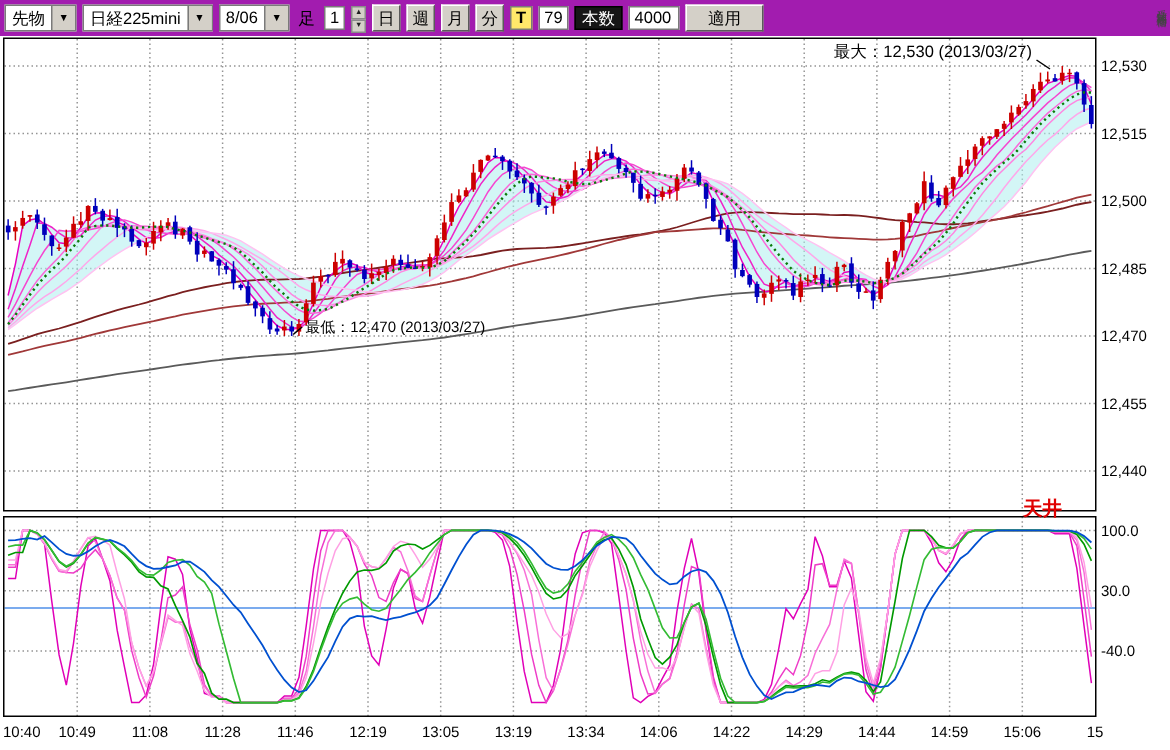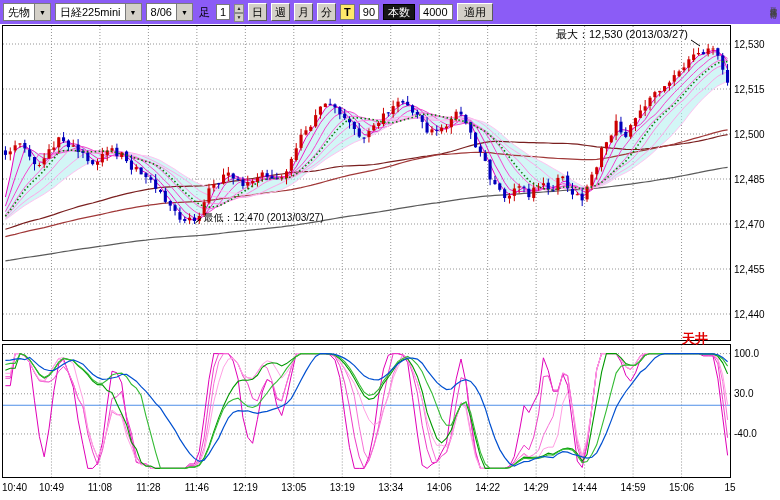--- a/index.html
+++ b/index.html
@@ -1,19 +1,19 @@
 <!DOCTYPE html>
 <html><head>
 <meta charset="utf-8">
 <style>
   html,body{margin:0;padding:0;background:#fff;}
   #app{position:relative;width:780px;height:500px;overflow:hidden;background:#fff;
        font-family:"Liberation Sans","DejaVu Sans",sans-serif;}
   svg{position:absolute;left:0;top:0;z-index:1;}
-  .toolbar{position:absolute;left:0;top:0;width:780px;height:24px;background:#8b5cf6;
+  .toolbar{position:absolute;left:0;top:0;width:780px;height:24px;background:#a21caf;
            display:flex;align-items:center;gap:4px;padding:2px 3px;box-sizing:border-box;z-index:3;}
   .combo{display:flex;align-items:stretch;height:18px;background:#fff;border:1px solid #7a7a7a;box-sizing:border-box;}
   .combo-text{padding:0 4px;font-size:11px;white-space:nowrap;display:flex;align-items:center;}
   .combo-btn{width:15px;background:#d4d0c8;border-left:1px solid #7a7a7a;font-size:7px;
              display:flex;align-items:center;justify-content:center;color:#000;}
   .tb-label{font-size:11px;margin:0 2px;white-space:nowrap;}
   .tb-btn{height:18px;min-width:18px;font-size:11px;background:#d4d0c8;cursor:default;
           border:1px solid;border-color:#ffffff #5a5a5a #5a5a5a #ffffff;
           display:flex;align-items:center;justify-content:center;padding:0 3px;box-sizing:border-box;}
   .tb-box{height:16px;background:#fff;border:1px solid #7a7a7a;font-size:11px;
@@ -49,24 +49,24 @@
     <div class="tb-box">1</div>
     <div class="spin">
         <span>▲</span>
         <span>▼</span>
       </div>
     <button class="tb-btn">日</button>
     <button class="tb-btn">週</button>
     <button class="tb-btn">月</button>
     <button class="tb-btn">分</button>
     <div class="tb-box yellow">T</div>
-    <div class="tb-box">90</div>
+    <div class="tb-box">79</div>
     <div class="tb-dark">本数</div>
     <div class="tb-box" style="min-width:34px">4000</div>
-    <button class="tb-btn" style="padding:0 6px">適用</button>
+    <button class="tb-btn" style="padding:0 14px">適用</button>
   </div>
 
   <div class="vnote">受信銘柄価格</div>
 
   <svg id="chart-svg" width="780" height="500">
       <g>
         <line x1="3" y1="44" x2="730" y2="44" stroke="#949494" stroke-width="1" stroke-dasharray="1 2"></line>
         <line x1="3" y1="89" x2="730" y2="89" stroke="#949494" stroke-width="1" stroke-dasharray="1 2"></line>
         <line x1="3" y1="134" x2="730" y2="134" stroke="#949494" stroke-width="1" stroke-dasharray="1 2"></line>
         <line x1="3" y1="179" x2="730" y2="179" stroke="#949494" stroke-width="1" stroke-dasharray="1 2"></line>

